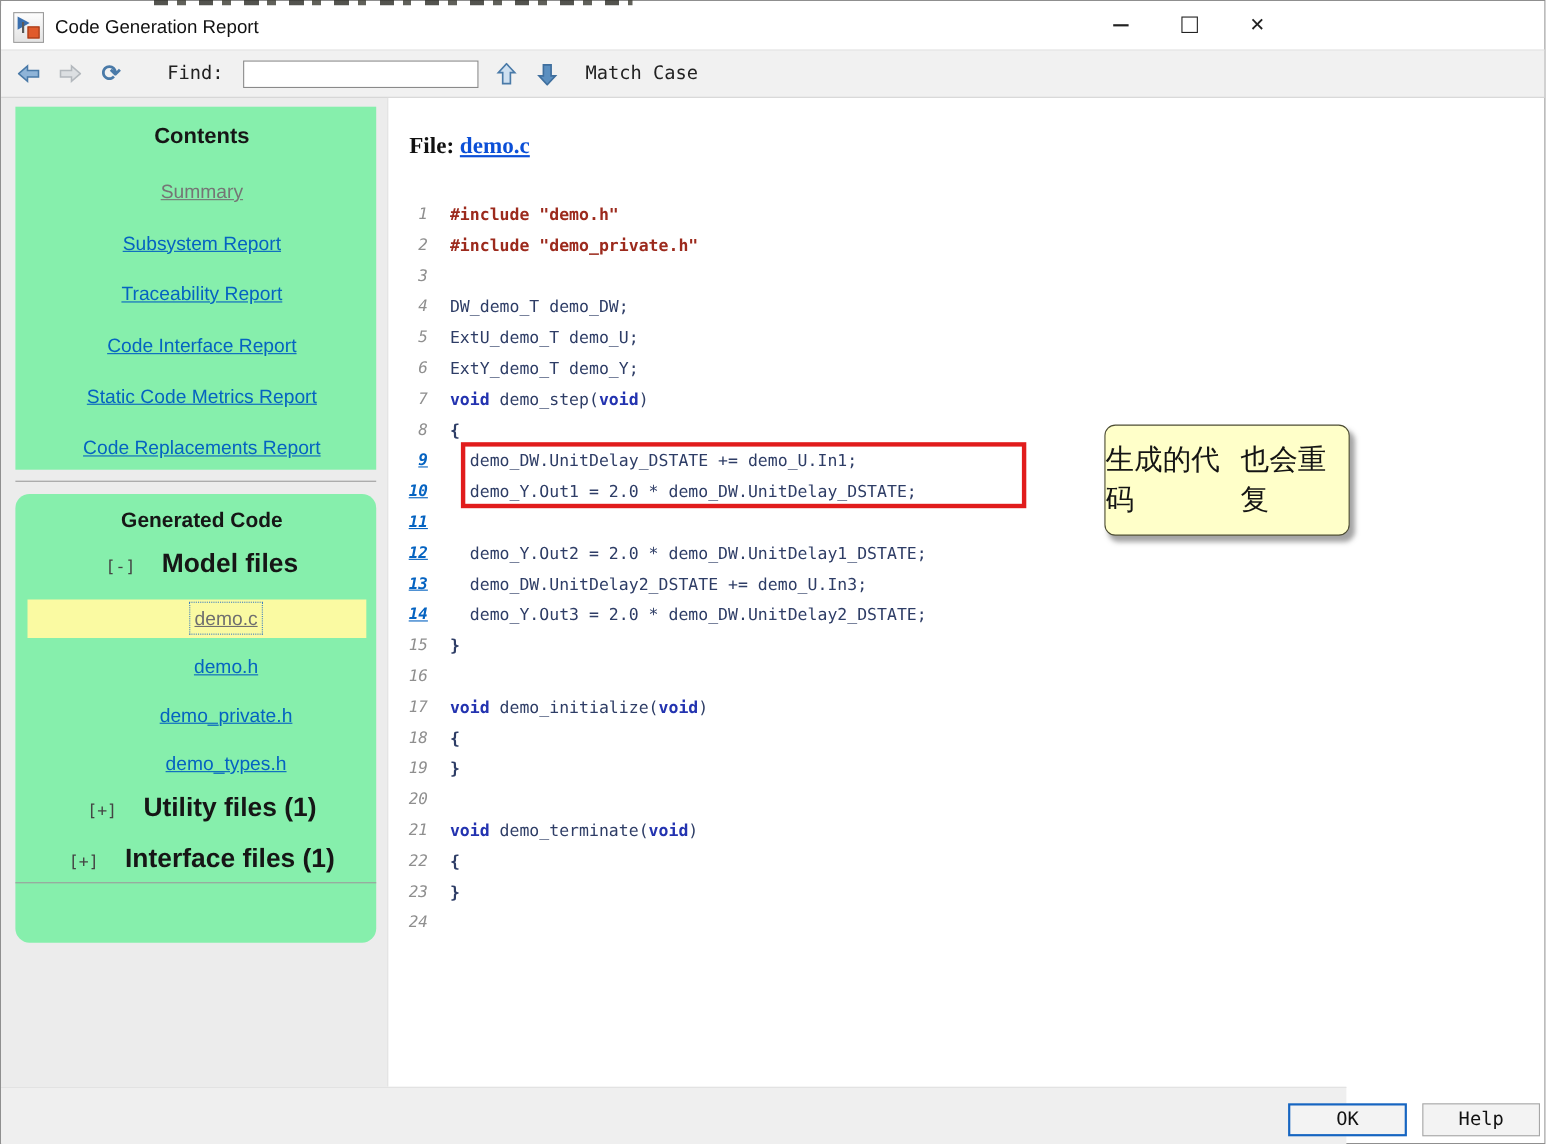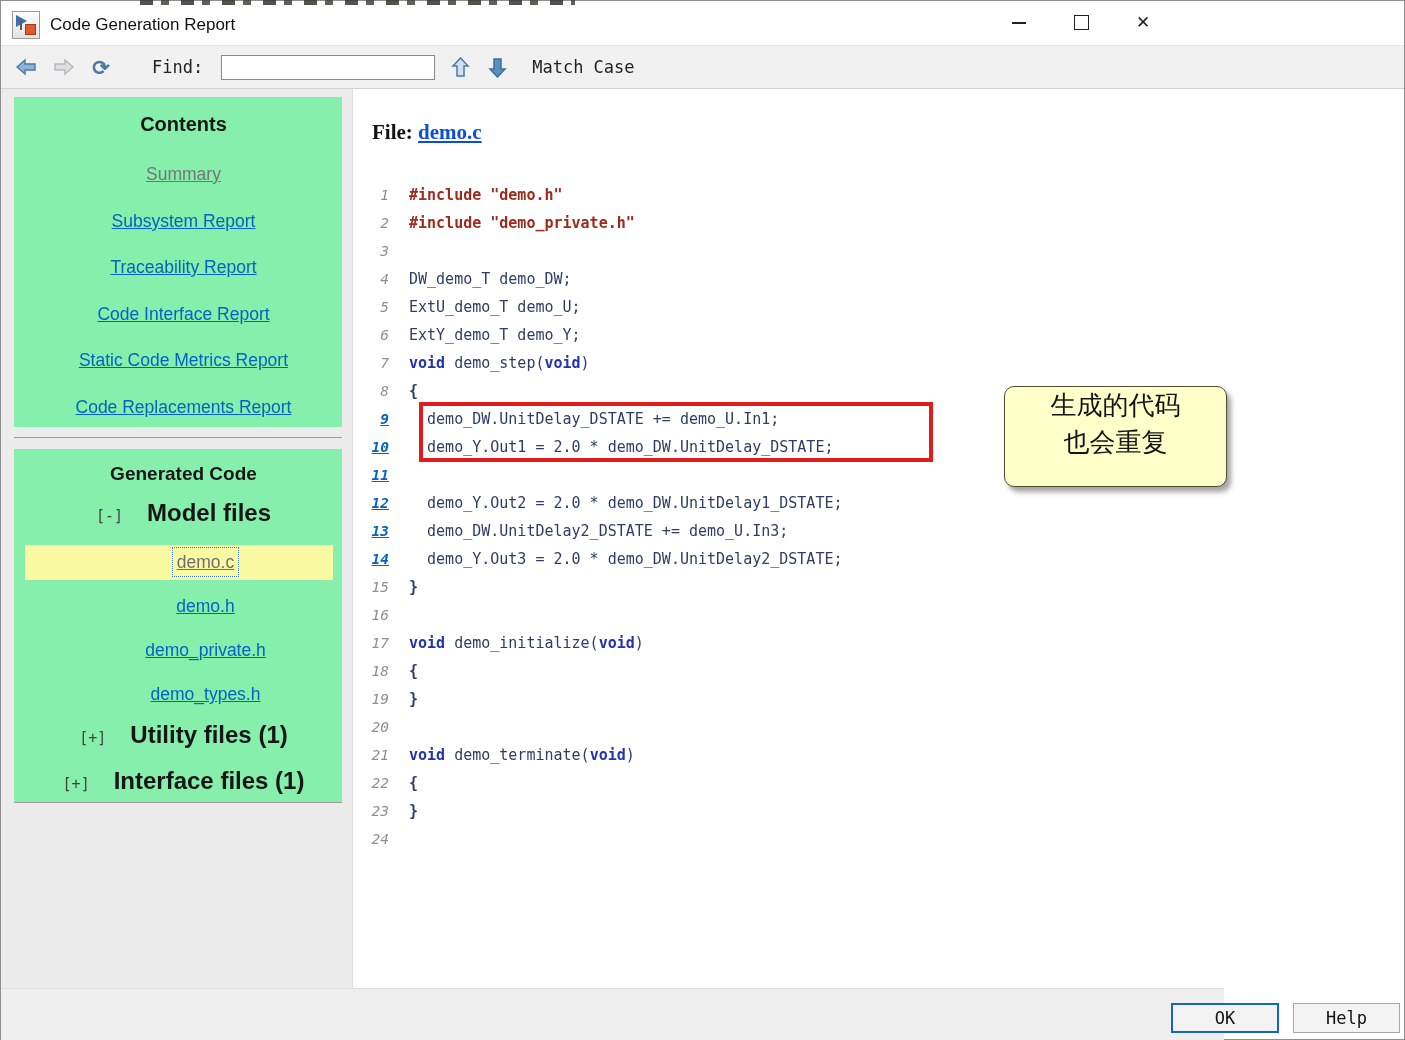--- a/index.html
+++ b/index.html
@@ -42,21 +42,21 @@
   
   .sidebar{position:absolute;left:1px;top:89px;width:351px;height:899px;background:#ececec;}
   .side-card{position:absolute;left:13px;width:328px;background:#86efac;text-align:center;}
   .card-contents{top:8px;height:330px;}
   .card-heading{font-size:20px;font-weight:bold;color:#161616;margin:16px 0 0 11px;}
   .contents-list{margin:28px 0 0 11px;}
   .contents-list a{display:block;font-size:17.5px;margin-bottom:25.5px;color:#0563c1;text-decoration:underline;}
   .contents-list a.visited{color:#757575;}
   .side-divider{position:absolute;left:13px;width:328px;height:0;border-top:1px solid #9c9c9c;}
   .div1{top:348px;} .div2{top:713px;}
-  .card-generated{top:360px;height:354px;}
+  .card-generated{top:360px;height:408px;border-radius:13px;}
   .gc-heading{font-size:19px;font-weight:bold;color:#161616;margin:14px 0 0 11px;}
   .tree{margin-top:14px;}
   .tree-group{margin-left:11px;margin-bottom:2px;}
   .tree-toggle{font-family:"DejaVu Sans Mono",monospace;font-size:15px;color:#444;}
   .tree-label{font-size:24px;font-weight:bold;color:#161616;margin-left:24px;}
   .tree-files{margin:10px 0 8px 0;}
   .file-row{padding:7px 0 7px 53px;margin:0 9px 9px 0;}
   .file-row a{font-size:17.5px;color:#0563c1;text-decoration:underline;}
   .file-row.selected{background:#fafaa2;}
   .file-row.selected a{color:#6f6f6f;outline:1px dotted #3f7fbf;outline-offset:4px;}
@@ -72,21 +72,21 @@
   .ctext{margin-left:20px;}
   .seg-pl{color:#2e3d66;}
   .seg-kw{color:#2333b0;font-weight:bold;}
   .seg-pp{color:#9c2a1d;font-weight:bold;}
   .seg-br{color:#2e3d66;font-weight:bold;}
   .red-box{position:absolute;left:66px;top:313px;width:506px;height:52px;border:4px solid #e11c1c;pointer-events:none;}
   .note{
     position:absolute;left:651px;top:297px;width:221px;height:99px;
     background:#ffffc9;border:1.5px solid #4d4d33;border-radius:10px;
     box-shadow:4px 5px 5px rgba(90,90,90,.55);
-    display:flex;flex-direction:column;align-items:center;
+    display:flex;flex-direction:row;align-items:center;justify-content:center;
     font-family:"DejaVu Serif",serif;font-size:26px;color:#141414;line-height:37px;
   }
   
   .bottombar{position:absolute;left:1px;top:988px;width:1223px;height:51px;background:#efefef;border-top:1px solid #e0e0e0;}
   .btn{position:absolute;top:14px;height:30px;box-sizing:border-box;background:#f3f3f3;
        font-family:"DejaVu Sans Mono",monospace;font-size:17px;color:#111;
        display:flex;align-items:center;justify-content:center;}
   .btn-ok{left:1170px;width:108px;border:2px solid #1665c1;}
   .btn-help{left:1292px;width:107px;border:1px solid #a6a6a6;}
 </style>

